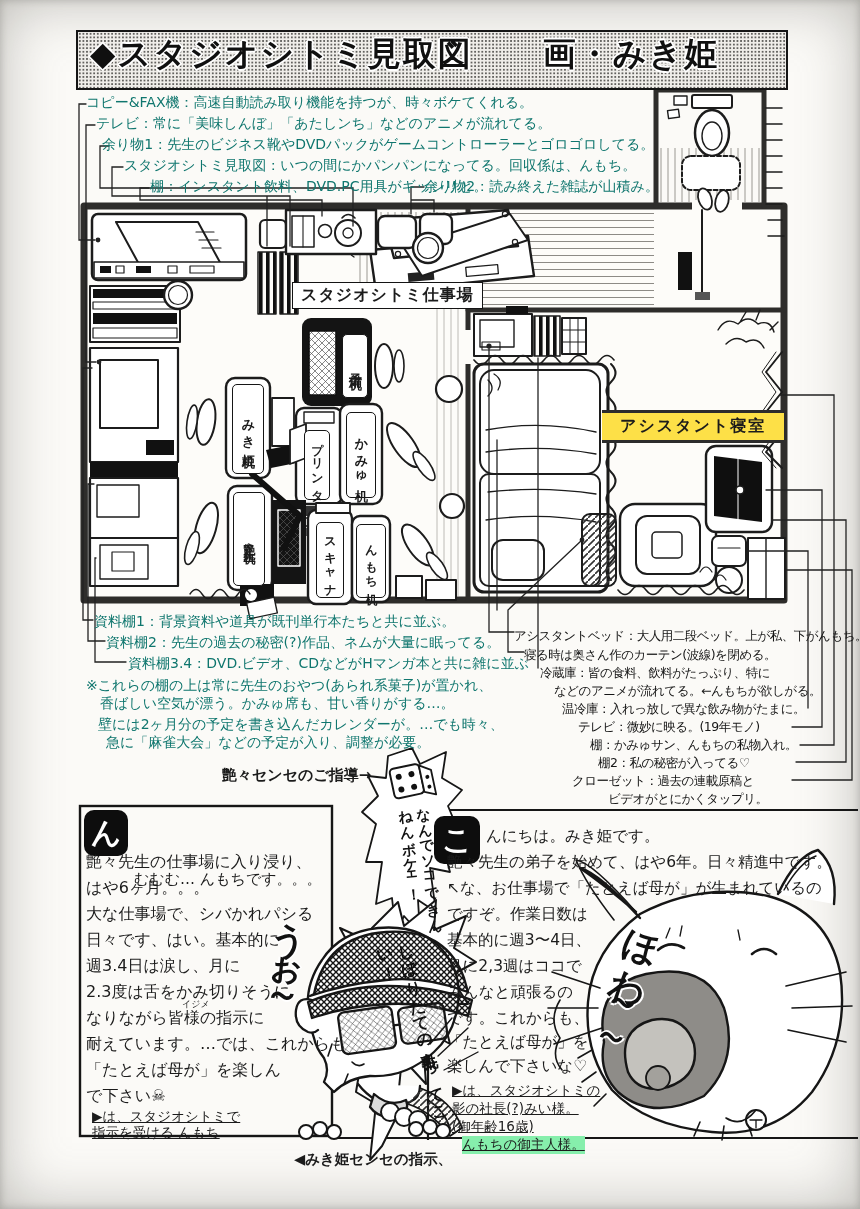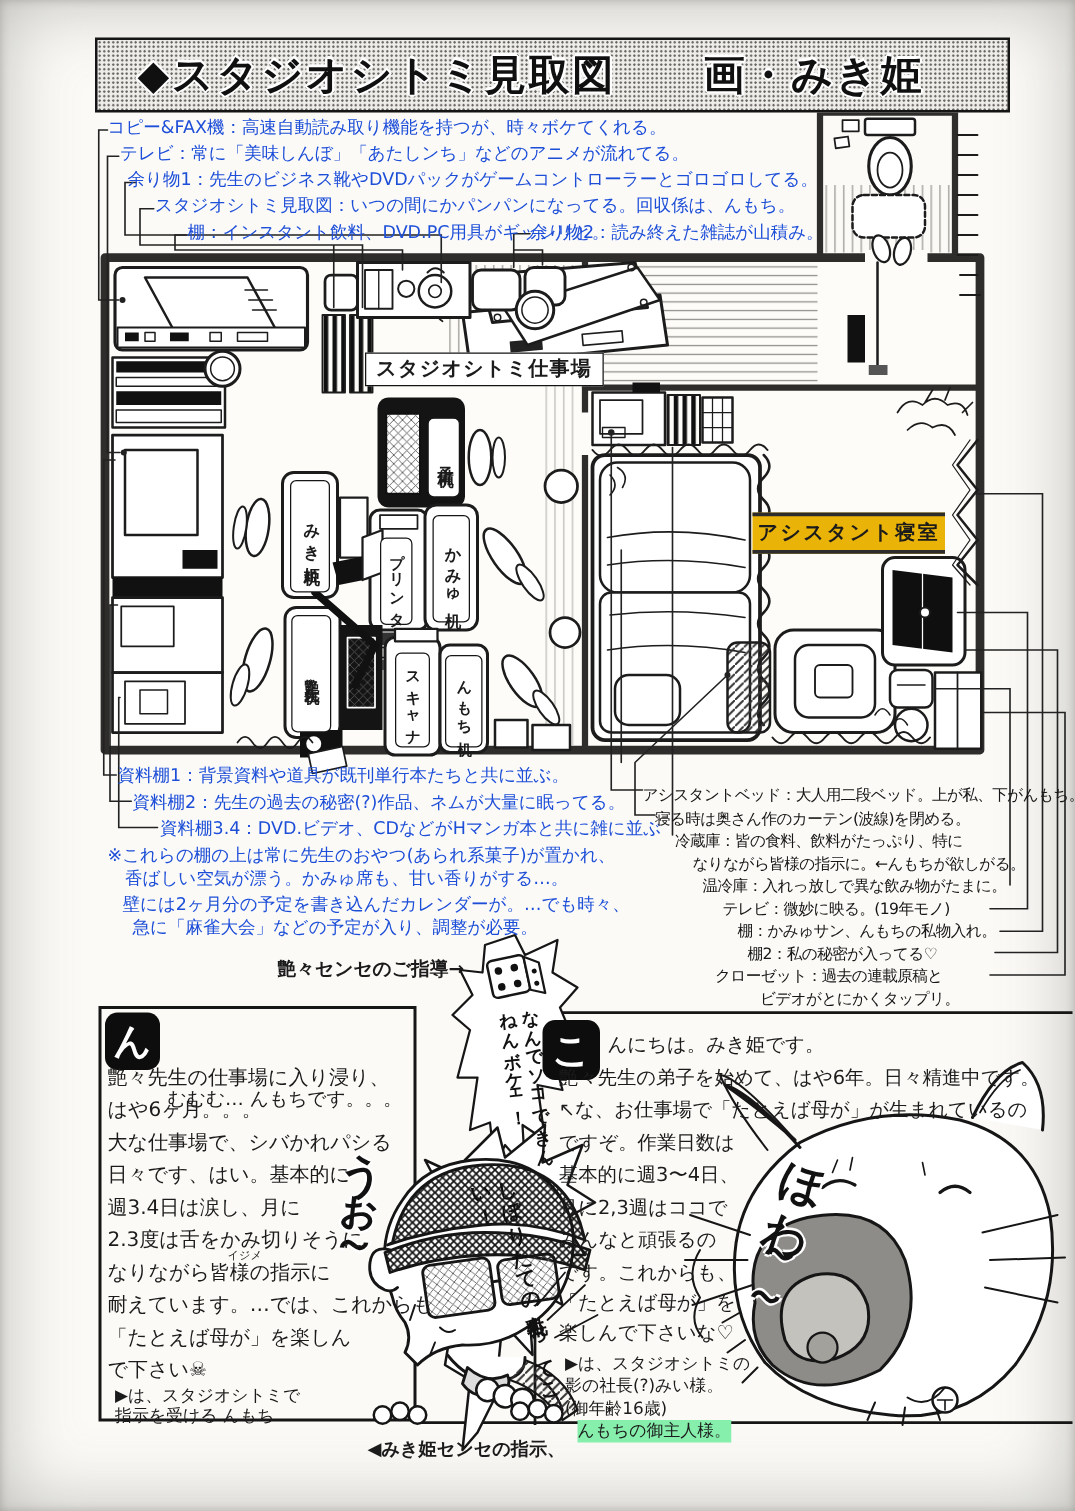--- a/index.html
+++ b/index.html
@@ -10,57 +10,57 @@
     font-family:"DejaVu Sans", sans-serif;color:#1b1b1b;
   }
   .abs{position:absolute;white-space:nowrap;}
   
   .title-bar{
     position:absolute;left:76px;top:30px;width:708px;height:56px;
     border:2px solid #151515;
     background-color:#efede9;
     background-image:radial-gradient(#63625f .9px, transparent 1.05px);
     background-size:3.6px 3.6px;
-    display:flex;align-items:center;justify-content:flex-start;padding-left:20px;
+    display:flex;align-items:flex-start;justify-content:flex-start;
   }
   .title-bar span{
     margin-left:12px;font-size:33px;font-weight:bold;letter-spacing:2px;color:#101010;
     text-shadow:-2px 0 #fff,2px 0 #fff,0 -2px #fff,0 2px #fff,-1px -1px #fff,1px 1px #fff,1px -1px #fff,-1px 1px #fff;
   }
-  .hand{font-size:14px;letter-spacing:0;line-height:1.1;color:#1d4ed8;}
+  .hand{font-size:14px;letter-spacing:0;line-height:1.1;color:#0f766e;}
   .hand-r{font-size:12.5px;letter-spacing:-.5px;color:#161616;}
   
   .room-label{
     position:absolute;background:#fff;border:1.7px solid #141414;
     font-weight:bold;font-size:16px;letter-spacing:1px;padding:2px 8px;
   }
   .room-label2{
-    position:absolute;background:#eab308;border-top:3.5px solid #2c2c2c;border-bottom:3.5px solid #2c2c2c;
-    font-weight:bold;font-size:16px;letter-spacing:2px;padding:3px 4px;
+    position:absolute;background:#fde047;border-top:3.5px solid #2c2c2c;border-bottom:3.5px solid #2c2c2c;
+    font-weight:bold;font-size:16px;letter-spacing:2px;padding:3px 18px;
   }
   .desk-label{
     position:absolute;background:#fff;border:1.6px solid #161616;border-radius:5px;
     writing-mode:vertical-rl;text-orientation:upright;
     font-size:13px;font-weight:bold;text-align:center;
     display:flex;align-items:center;justify-content:center;letter-spacing:2px;
   }
   .badge{
     position:absolute;background:#0d0d0d;color:#fff;border-radius:10px;
     display:flex;align-items:center;justify-content:center;font-weight:bold;
   }
   .vtext{
     position:absolute;writing-mode:vertical-rl;text-orientation:upright;
     font-weight:bold;color:#111;
   }
   .sfx{
     text-shadow:-2px 0 #fff,2px 0 #fff,0 -2px #fff,0 2px #fff;
   }
   .bl-line{font-size:16px;}
   .br-line{font-size:15.5px;text-align:right;}
-  .small-line{font-size:13.5px;}
+  .small-line{font-size:13.5px;text-decoration:underline;}
   svg.art{position:absolute;left:0;top:0;}
 </style>
 </head>
 <body>
 
 <div class="page">
 
   <svg class="art" width="860" height="1209" viewBox="0 0 860 1209">
     <defs>
       <pattern id="xh" width="6" height="6" patternUnits="userSpaceOnUse">
@@ -375,21 +375,21 @@
   <div class="abs hand" style="left:106px;top:635px">資料棚2：先生の過去の秘密(?)作品、ネムが大量に眠ってる。</div>
   <div class="abs hand" style="left:128px;top:656px">資料棚3.4：DVD.ビデオ、CDなどがHマンガ本と共に雑に並ぶ</div>
   <div class="abs hand" style="left:86px;top:678px">※これらの棚の上は常に先生のおやつ(あられ系菓子)が置かれ、</div>
   <div class="abs hand" style="left:100px;top:696px">香ばしい空気が漂う。かみゅ席も、甘い香りがする…。</div>
   <div class="abs hand" style="left:98px;top:717px">壁には2ヶ月分の予定を書き込んだカレンダーが。…でも時々、</div>
   <div class="abs hand" style="left:106px;top:735px">急に「麻雀大会」などの予定が入り、調整が必要。</div>
 
   <div class="abs hand-r" style="left:514px;top:628px">アシスタントベッド：大人用二段ベッド。上が私、下がんもち。</div>
   <div class="abs hand-r" style="left:524px;top:647px">寝る時は奥さん作のカーテン(波線)を閉める。</div>
   <div class="abs hand-r" style="left:540px;top:665px">冷蔵庫：皆の食料、飲料がたっぷり、特に</div>
-  <div class="abs hand-r" style="left:554px;top:683px">なりながら皆様の指示に。←んもちが欲しがる。</div>
+  <div class="abs hand-r" style="left:554px;top:683px">などのアニメが流れてる。←んもちが欲しがる。</div>
   <div class="abs hand-r" style="left:562px;top:701px">温冷庫：入れっ放しで異な飲み物がたまに。</div>
   <div class="abs hand-r" style="left:578px;top:719px">テレビ：微妙に映る。(19年モノ)</div>
   <div class="abs hand-r" style="left:590px;top:737px">棚：かみゅサン、んもちの私物入れ。</div>
   <div class="abs hand-r" style="left:598px;top:755px">棚2：私の秘密が入ってる♡</div>
   <div class="abs hand-r" style="left:572px;top:773px">クローゼット：過去の連載原稿と</div>
   <div class="abs hand-r" style="left:608px;top:791px">ビデオがとにかくタップリ。</div>
 
   <div class="abs" style="left:222px;top:766px;font-size:15px;font-weight:bold">艶々センセのご指導→</div>
   <div class="vtext" style="left:382px;top:800px;width:56px;height:128px;font-size:14px;transform:rotate(-6deg)">なんでソコできんねんボケェ！</div>
   <div class="vtext sfx" style="left:262px;top:896px;width:46px;height:170px;font-size:36px;transform:rotate(6deg)">うぉ～</div>

